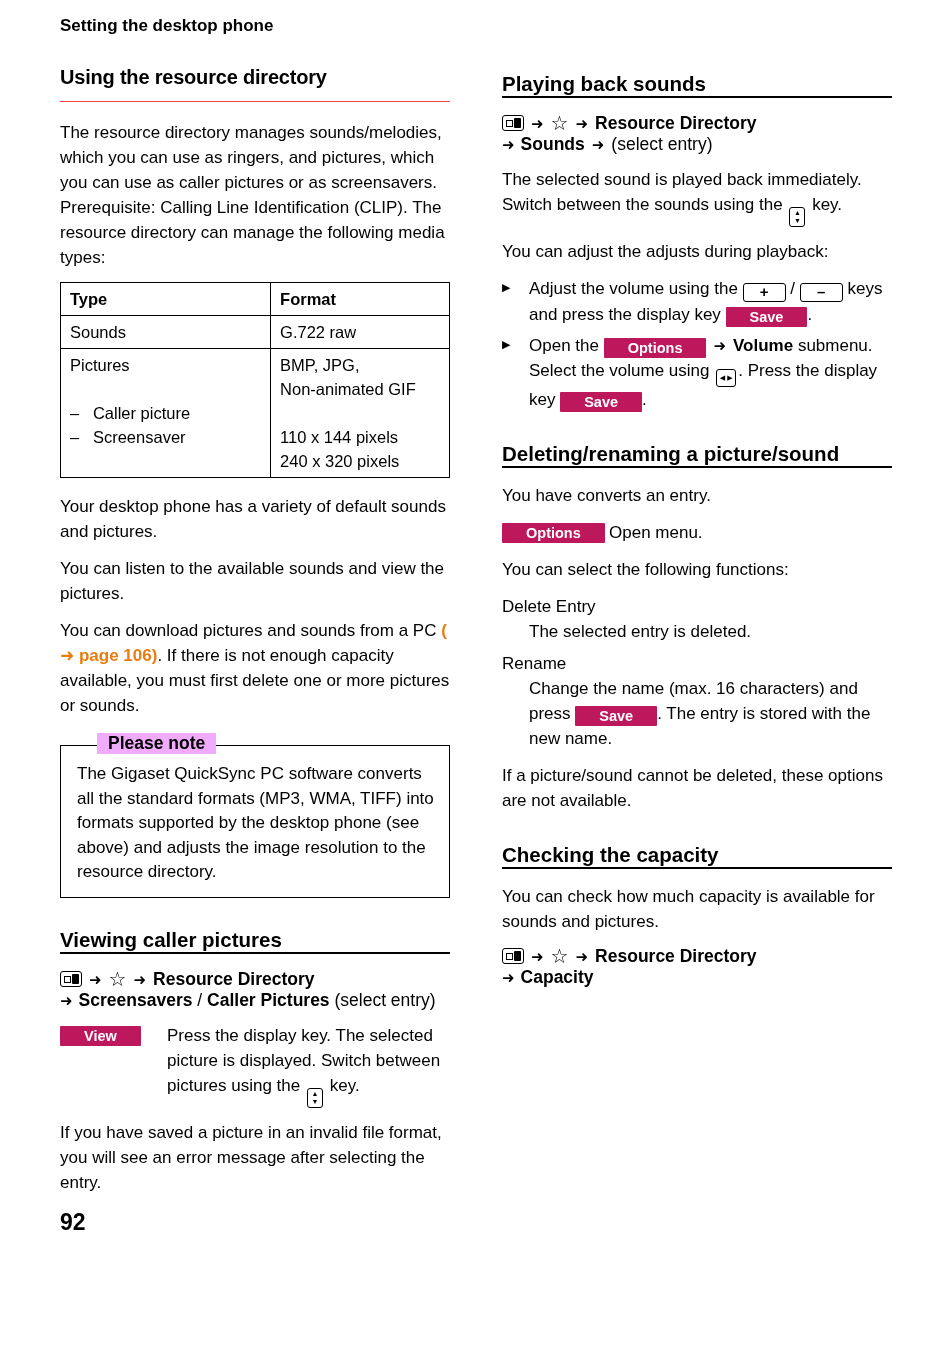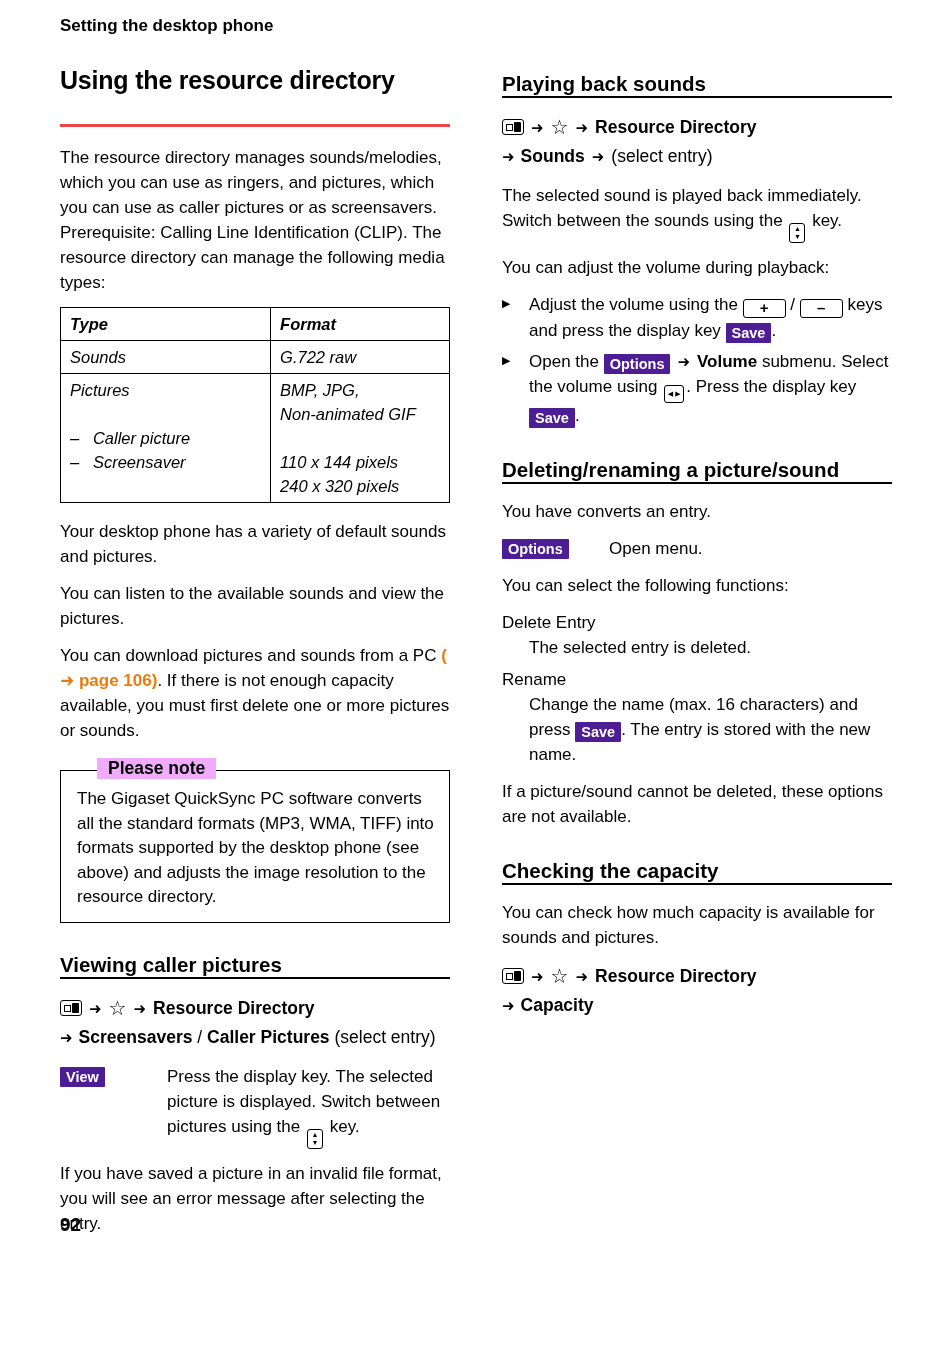--- a/index.html
+++ b/index.html
@@ -23,25 +23,25 @@
     padding-top: 2px;
   }
   .columns {
     display: flex;
     gap: 52px;
     margin-top: 30px;
   }
   .col { width: 390px; flex: none; }
 
   h1 {
-    font-size: 25px;
+    font-size: 20px;
     font-weight: bold;
     margin: 0 0 18px 0;
-    padding-bottom: 29px;
-    border-bottom: 3px solid #ef4444;
+    padding-bottom: 12px;
+    border-bottom: 1px solid #ef4444;
     letter-spacing: -0.2px;
   }
   h2 {
     font-size: 20.5px;
     font-weight: bold;
     margin: 30px 0 15px 0;
     border-bottom: 2px solid #000;
   }
   .col-right h2.first { margin-top: 6px; }
 
@@ -56,21 +56,20 @@
     width: 100%;
     margin: 6px 0 16px 0;
   }
   table.media th, table.media td {
     border: 1.3px solid #000;
     text-align: left;
     vertical-align: top;
     padding: 4px 9px;
     font-size: 16.5px;
     line-height: 24px;
-    font-style: italic;
   }
   table.media th { font-weight: bold; }
   table.media .c1 { width: 54%; }
   .cell-line { min-height: 24px; }
   .cell-spacer { height: 10px; }
 
   .orange-link {
     color: #E97C0F;
     font-weight: bold;
     cursor: pointer;
@@ -87,21 +86,21 @@
     top: -13px;
     left: 36px;
     background: #f0abfc;
     padding: 0 11px;
     font-size: 17.5px;
     font-weight: bold;
   }
   .notebox-body { font-size: 17px; line-height: 24.5px; }
 
   .nav { font-size: 17.5px; margin: 0 0 12px 0; }
-  .nav-line { line-height: 28px; }
+  .nav-line { line-height: 20px; }
   .nav .bold { font-weight: bold; }
   .arrow {
     display: inline-block;
     font-size: 15px;
     margin: 0 7px;
     vertical-align: 0px;
   }
   .arrow.tight { margin: 0 6px 0 0; }
   .star {
     display: inline-block;
@@ -171,26 +170,26 @@
     border-radius: 3px;
     text-align: center;
     line-height: 16px;
     font-size: 15px;
     font-weight: bold;
     vertical-align: -3px;
   }
 
   .badge {
     display: inline-block;
-    background: #4c1d95;
+    background: #be185d;
     color: #fff;
     font-size: 14.5px;
     font-weight: bold;
     line-height: 20px;
-    padding: 0 6px;
+    padding: 0 24px;
     vertical-align: -2px;
     border-radius: 1px;
   }
 
   .kv-row { display: flex; margin: 2px 0 12px 0; }
   .kv-badge-col { width: 107px; flex: none; padding-top: 2px; }
   .kv-text { flex: 1; font-size: 17px; line-height: 25px; }
 
   .bullet-row { display: flex; margin: 0 0 6px 0; }
   .bullet-col { width: 27px; flex: none; font-size: 11px; padding-top: 5px; }
@@ -200,21 +199,21 @@
 
   .fn-title { font-size: 17px; font-weight: normal; line-height: 25px; margin-top: 6px; }
   .fn-body { font-size: 17px; line-height: 25px; margin: 0 0 7px 27px; }
 
   .bold { font-weight: bold; }
 
   .page-number {
     position: absolute;
     left: 60px;
     bottom: 20px;
-    font-size: 19px;
+    font-size: 23px;
     font-weight: bold;
   }
 </style>
 </head>
 <body>
 
 <div class="page">
 
   <div class="running-header">Setting the desktop phone</div>
 
@@ -306,21 +305,21 @@
         </div>
       </div>
 
       <p>
         <span>The selected sound is played back immediately. Switch between the sounds using the </span><span class="key-updown">
             <span>▲</span>
             <span>▼</span>
           </span><span> key.</span>
       </p>
 
-      <p>You can adjust the volume during playback:</p>
+      <p>You can adjust the adjusts during playback:</p>
 
       <div class="bullet-row">
         <div class="bullet-col">▶</div>
         <div class="bullet-text">
           <span>Adjust the volume using the </span><span class="keybox">+</span><span> / </span><span class="keybox">–</span><span> keys and press the display key </span><span class="badge">Save</span><span>.</span>
         </div>
       </div>
 
 
       <div class="bullet-row">

